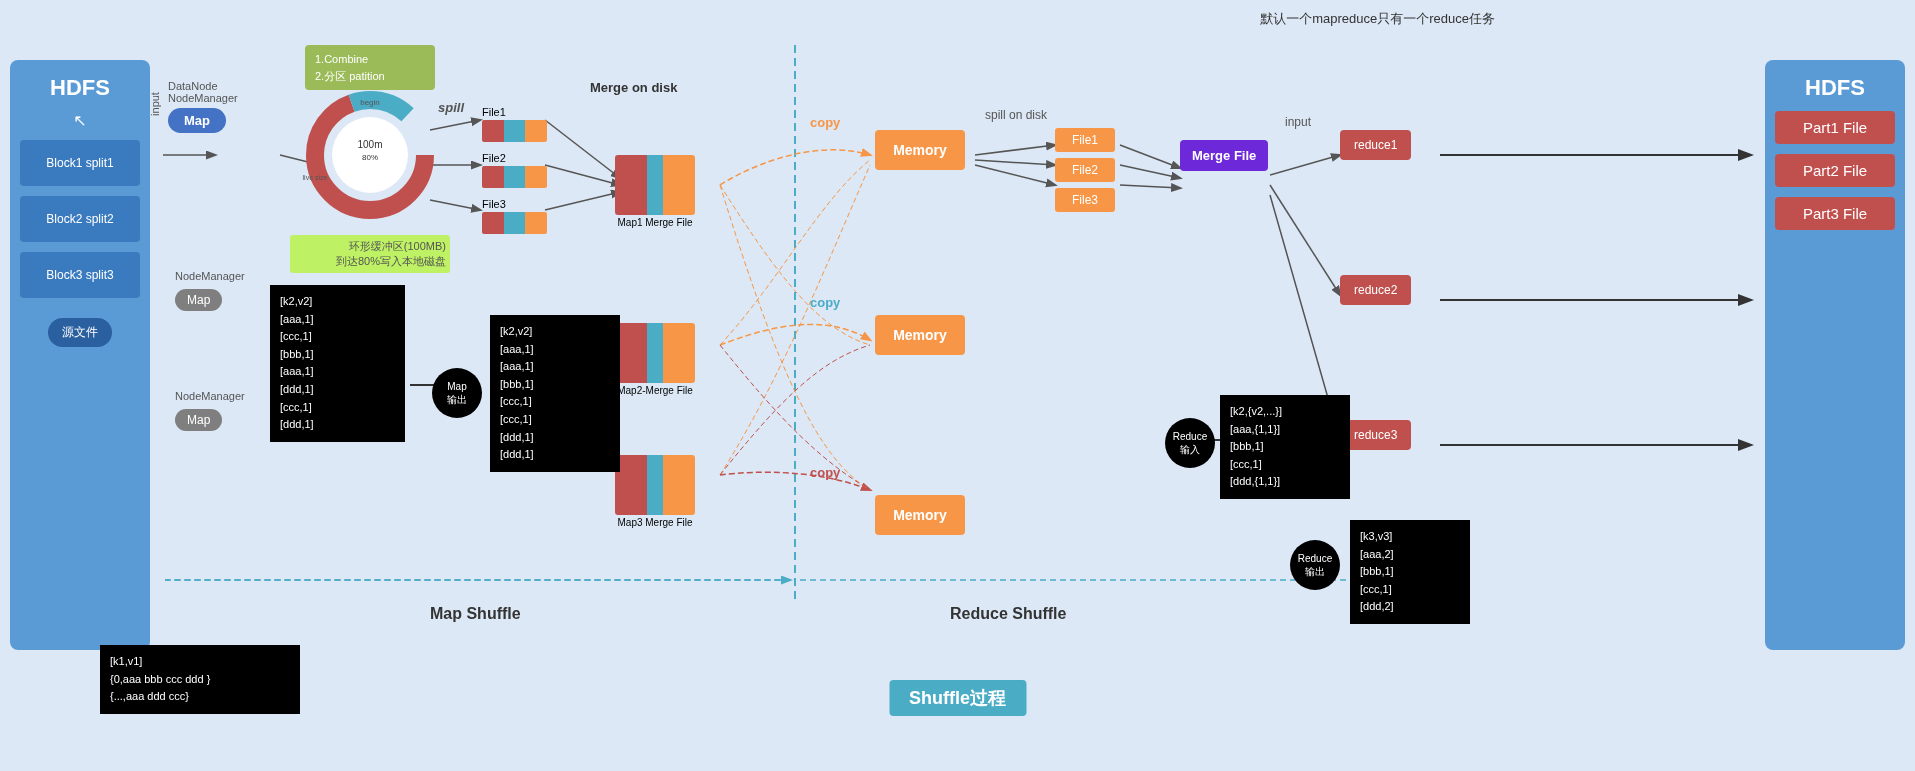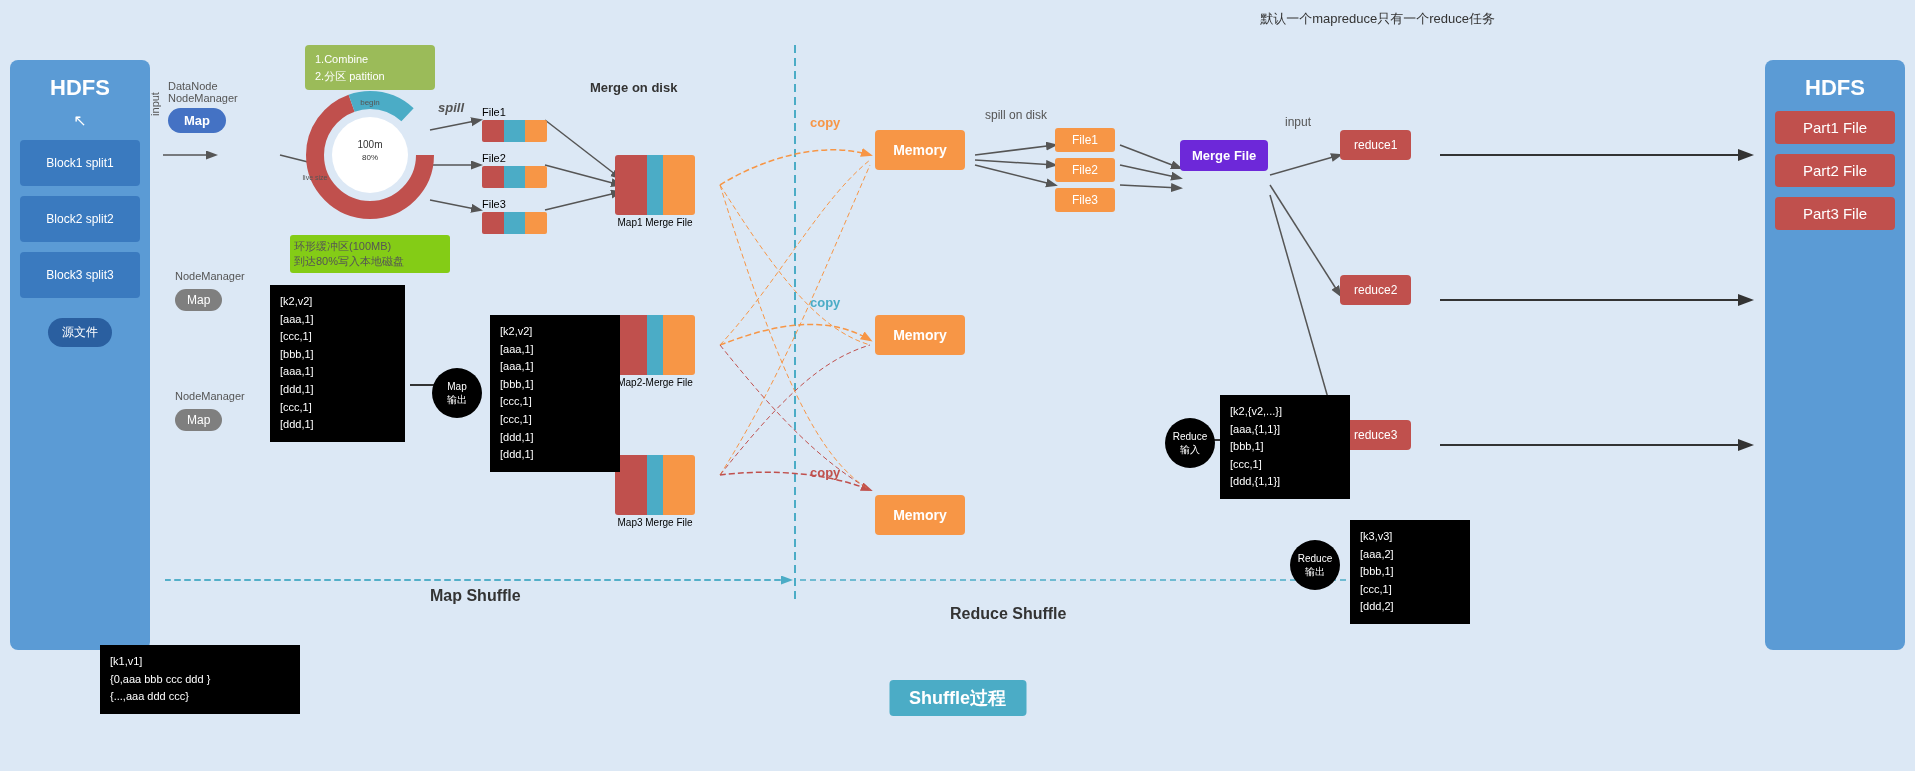--- a/index.html
+++ b/index.html
@@ -375,21 +375,21 @@
       <circle cx="75" cy="75" r="38" fill="white"></circle>
 
       <text x="75" y="68" text-anchor="middle" font-size="10" fill="#333">100m</text>
       <text x="75" y="80" text-anchor="middle" font-size="8" fill="#333">80%</text>
 
       <text x="75" y="25" text-anchor="middle" font-size="8" fill="#555">begin</text>
       <text x="20" y="100" text-anchor="middle" font-size="7" fill="#555">live size</text>
     </svg>
   </div>
 
-  <div style="position:absolute; left:290px; top:235px; width:160px; font-size:11px; color:#555; text-align:left; background:#84cc16; padding:4px; border-radius:3px;">
+  <div style="position:absolute; left:290px; top:235px; width:160px; font-size:11px; color:#555; text-align:right; background:#bef264; padding:4px; border-radius:3px;">
     <span style="white-space:pre-line;">环形缓冲区(100MB)
 到达80%写入本地磁盘</span>
   </div>
 
   <div class="green-box" style="position:absolute; left:305px; top:45px; width:130px;">
     <div>1.Combine</div>
     <div>2.分区 patition</div>
   </div>
 
 
@@ -426,21 +426,21 @@
 
   <div style="position:absolute; left:615px; top:155px;">
     <div class="merge-file-box">
       <div class="merge-seg-red"></div>
       <div class="merge-seg-teal"></div>
       <div class="merge-seg-orange"></div>
     </div>
     <div style="font-size:10px; margin-top:2px; text-align:center;">Map1 Merge File</div>
   </div>
 
-  <div style="position:absolute; left:615px; top:315px;">
+  <div style="position:absolute; left:615px; top:323px;">
     <div class="merge-file-box">
       <div class="merge-seg-red"></div>
       <div class="merge-seg-teal"></div>
       <div class="merge-seg-orange"></div>
     </div>
     <div style="font-size:10px; margin-top:2px; text-align:center;">Map2-Merge File</div>
   </div>
 
   <div style="position:absolute; left:615px; top:455px;">
     <div class="merge-file-box">
@@ -544,21 +544,21 @@
     <div>[ddd,2]</div>
   </div>
 
   <div class="black-box" style="position:absolute; left:100px; top:645px; width:200px;">
     <div>[k1,v1]</div>
     <div>{0,aaa bbb ccc ddd }</div>
     <div>{...,aaa ddd ccc}</div>
   </div>
 
 
-  <div class="section-label" style="position:absolute; left:430px; top:587px;">Map Shuffle</div>
+  <div class="section-label" style="position:absolute; left:430px; top:605px;">Map Shuffle</div>
 
   <div class="section-label" style="position:absolute; left:950px; top:605px;">Reduce Shuffle</div>
 
   <div style="position:absolute; left:50%; bottom:55px; transform:translateX(-50%);">
     <div class="shuffle-label">Shuffle过程</div>
   </div>
 
 </div>
 
 </body></html>

